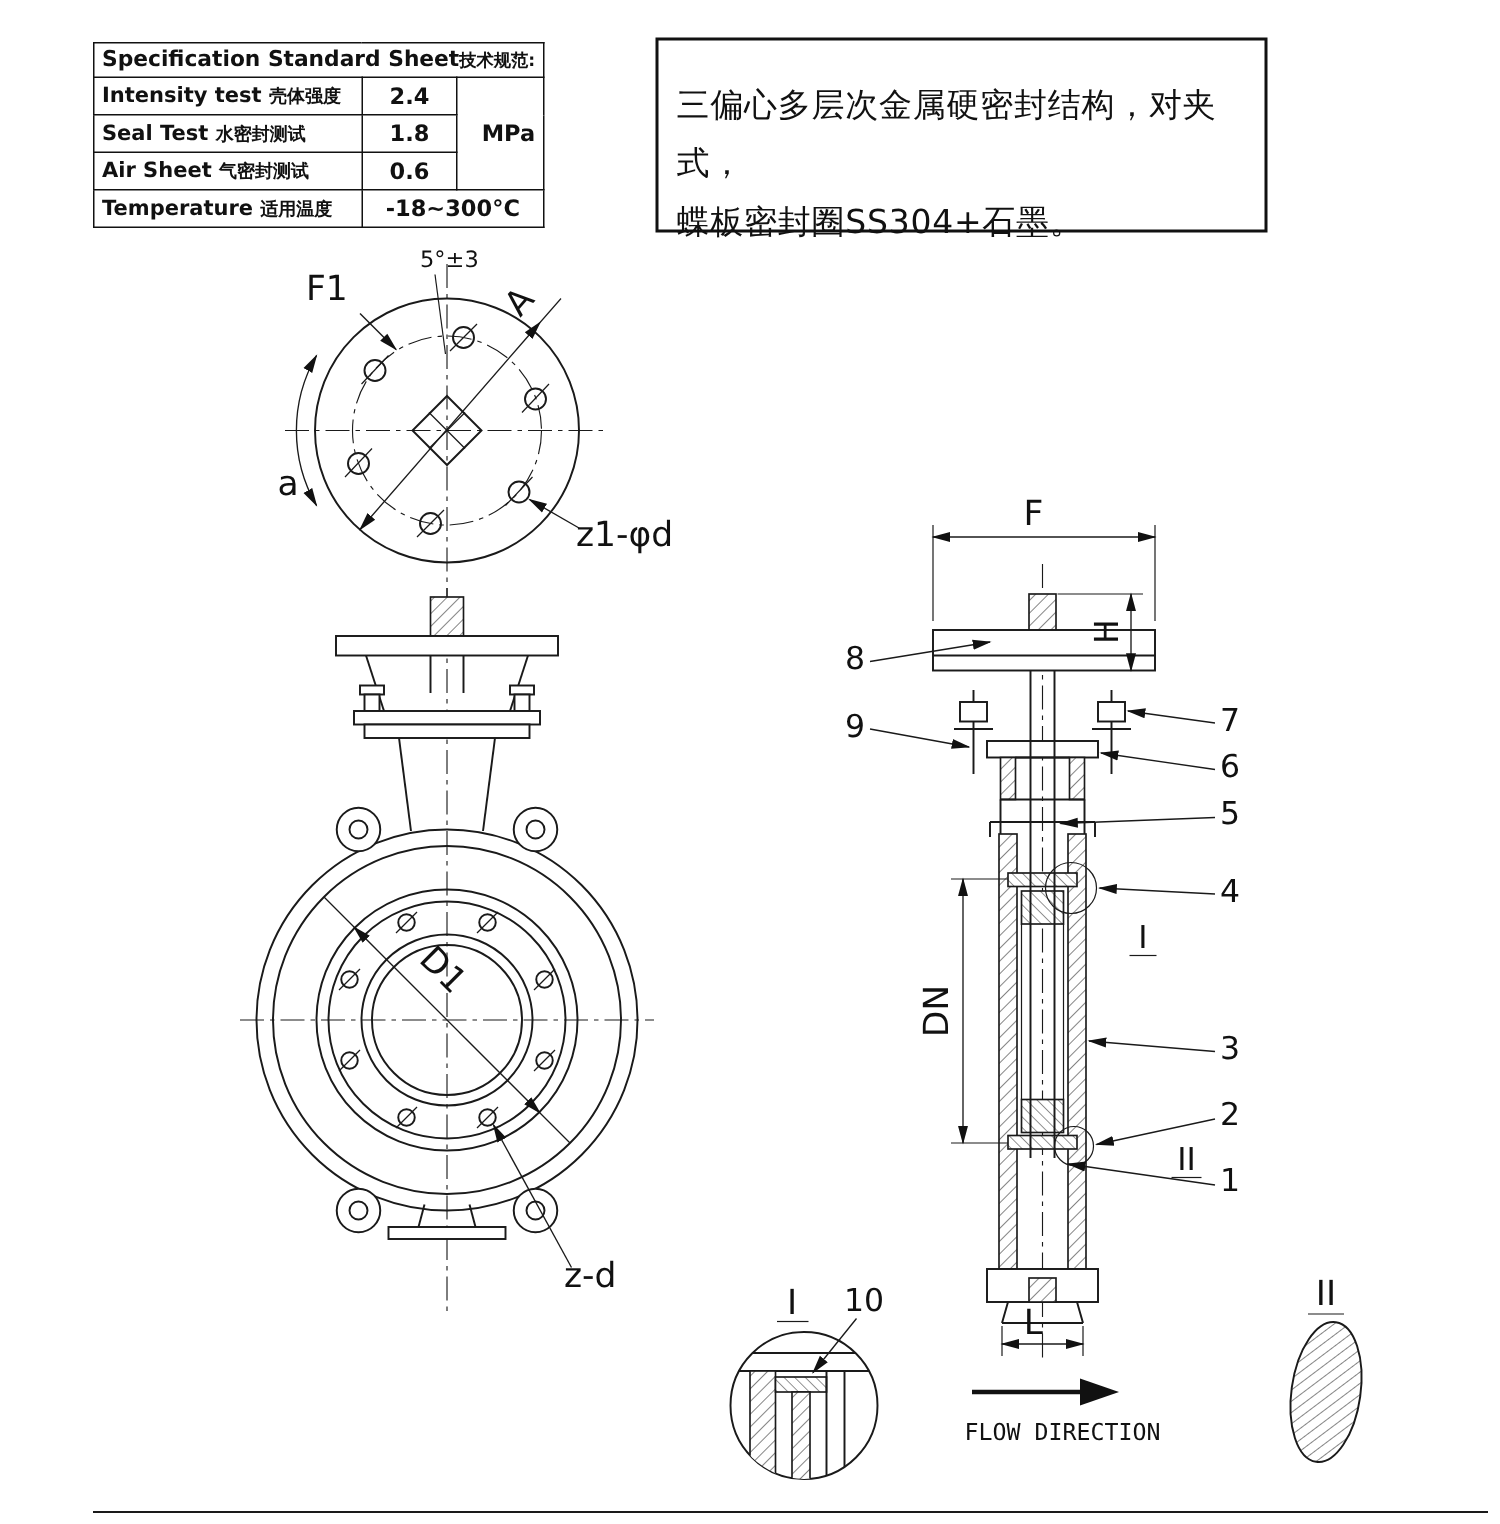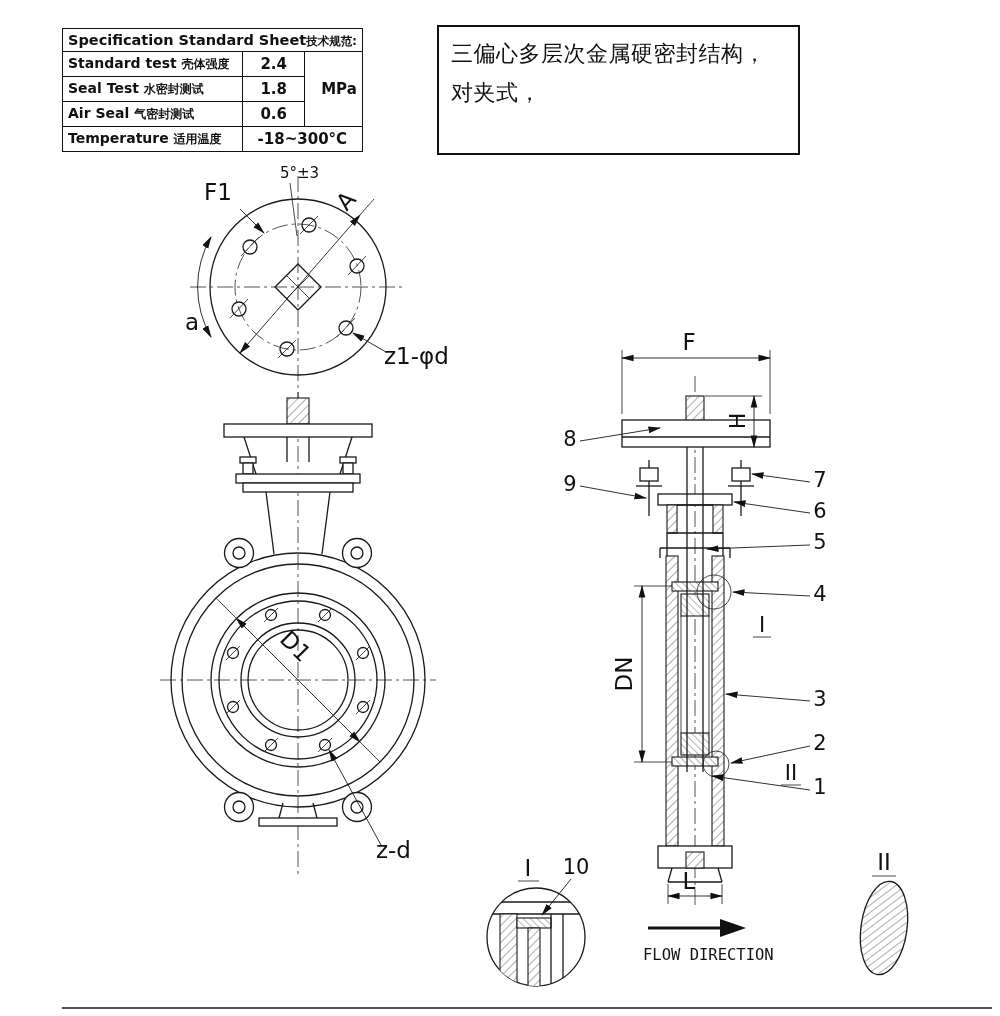--- a/index.html
+++ b/index.html
@@ -27,22 +27,22 @@
   .spec-table td { border:1.6px solid #111; padding:1px 5px; white-space:nowrap; }
   .spec-table .title-cell { font-size:14.5px; height:20px; }
   .spec-table .lbl { font-size:14px; height:22px; }
   .spec-table .lbl .l-cn { font-size:12px; }
   .spec-table .t-cn { font-size:11.5px; }
   .spec-table .val { font-size:15px; text-align:center; }
   .spec-table .unit { font-size:15px; text-align:right; }
 
   
   .notes {
-    position:absolute; left:437px; top:25px; width:363px; height:130px;
-    border:2.2px solid #111; box-sizing:border-box; padding:7px 12px 0 12px;
+    position:absolute; left:437px; top:25px; width:408px; height:130px;
+    border:2.2px solid #111; box-sizing:border-box; padding:24px 12px 0 12px;
     font-size:22px; line-height:39px; letter-spacing:0.5px; background:#fff;
   }
 </style>
 </head>
 <body>
 
 <div class="page">
 
   <svg class="drawing" width="1000" height="1016" viewBox="0 0 1000 1016">
     <defs>
@@ -313,47 +313,48 @@
         <col style="width:55px">
       </colgroup>
     <tbody>
         <tr>
       <td colspan="3" class="title-cell">
         <span class="t-en">Specification Standard Sheet</span><span class="t-cn">技术规范:</span>
       </td>
     </tr>
     <tr>
       <td class="lbl">
-        <span class="l-en">Standard test</span>
+        <span class="l-en">Intensity test</span>
         <span class="l-cn">壳体强度</span>
       </td>
       <td class="val">2.4</td>
       <td class="unit" rowspan="3">MPa</td>
     </tr>
     <tr>
       <td class="lbl">
         <span class="l-en">Seal Test</span>
         <span class="l-cn">水密封测试</span>
       </td>
       <td class="val">1.8</td>
     </tr>
     <tr>
       <td class="lbl">
-        <span class="l-en">Air Seal</span>
+        <span class="l-en">Air Sheet</span>
         <span class="l-cn">气密封测试</span>
       </td>
       <td class="val">0.6</td>
     </tr>
     <tr>
       <td class="lbl">
         <span class="l-en">Temperature</span>
         <span class="l-cn">适用温度</span>
       </td>
       <td class="val" colspan="2">-18~300°C</td>
     </tr>
   </tbody>
     </table>
 
   <div class="notes">
     <div>三偏心多层次金属硬密封结构，对夹式，</div>
+    <div>蝶板密封圈SS304+石墨。</div>
   </div>
 
 </div>
 
 </body></html>

